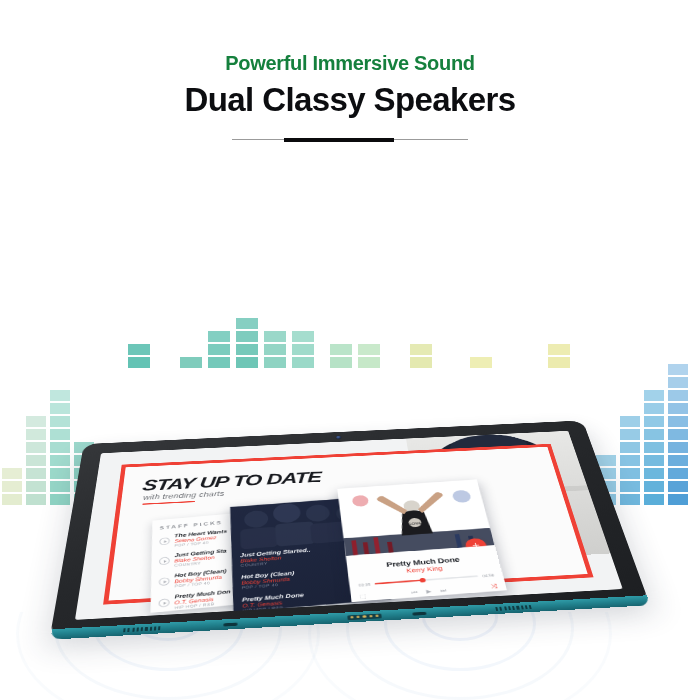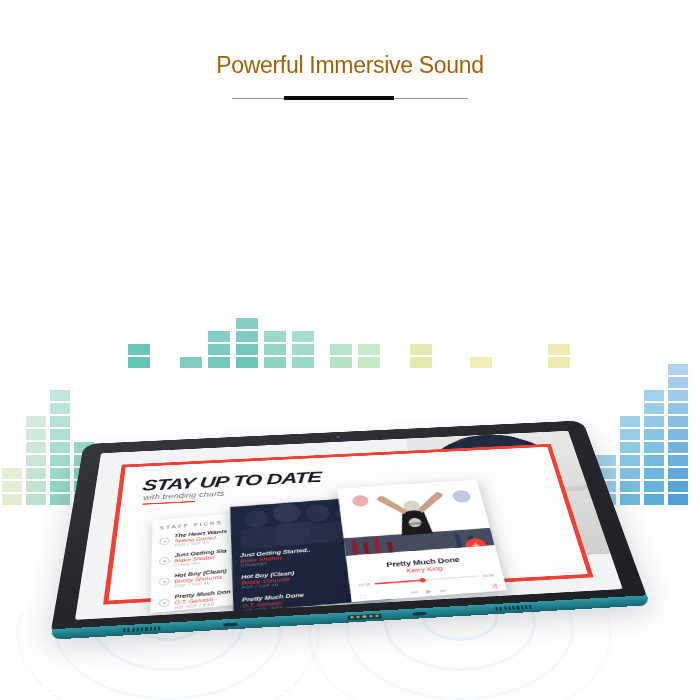--- a/index.html
+++ b/index.html
@@ -16,23 +16,23 @@
     overflow: hidden;
   }
 
   
   #headline-block {
     position: absolute;
     top: 52px; left: 0; width: 700px;
     text-align: center;
   }
   #eyebrow {
-    font-size: 23px;
-    font-weight: normal;
-    color: #a16207;
+    font-size: 20px;
+    font-weight: bold;
+    color: #15803d;
     letter-spacing: -0.3px;
     line-height: 1.15;
   }
   #main-title {
     font-size: 33px;
     font-weight: bold;
     color: #0c0d10;
     letter-spacing: -0.6px;
     line-height: 1.2;
     margin-top: 5px;
@@ -415,20 +415,21 @@
         <i class="eq-seg" style="background: rgb(79, 158, 214); opacity: 0.67;"></i>
         <i class="eq-seg" style="background: rgb(79, 158, 214); opacity: 0.615;"></i>
         <i class="eq-seg" style="background: rgb(79, 158, 214); opacity: 0.56;"></i>
         <i class="eq-seg" style="background: rgb(79, 158, 214); opacity: 0.505;"></i>
         <i class="eq-seg" style="background: rgb(79, 158, 214); opacity: 0.45;"></i>
       </div>
     </div>
 
   <div id="headline-block">
     <div id="eyebrow">Powerful Immersive Sound</div>
+    <div id="main-title">Dual Classy Speakers</div>
     <div id="title-divider">
       <div id="divider-thin"></div>
       <div id="divider-thick"></div>
     </div>
   </div>
 
   <div id="ripples-wrap">
       <div class="ripple" style="width: 76px; height: 47.5px; left: 130px; top: -18.24px; opacity: 0.46;"></div>
       <div class="ripple" style="width: 152px; height: 95px; left: 92px; top: -36.48px; opacity: 0.37;"></div>
       <div class="ripple" style="width: 228px; height: 142.5px; left: 54px; top: -54.72px; opacity: 0.28;"></div>

